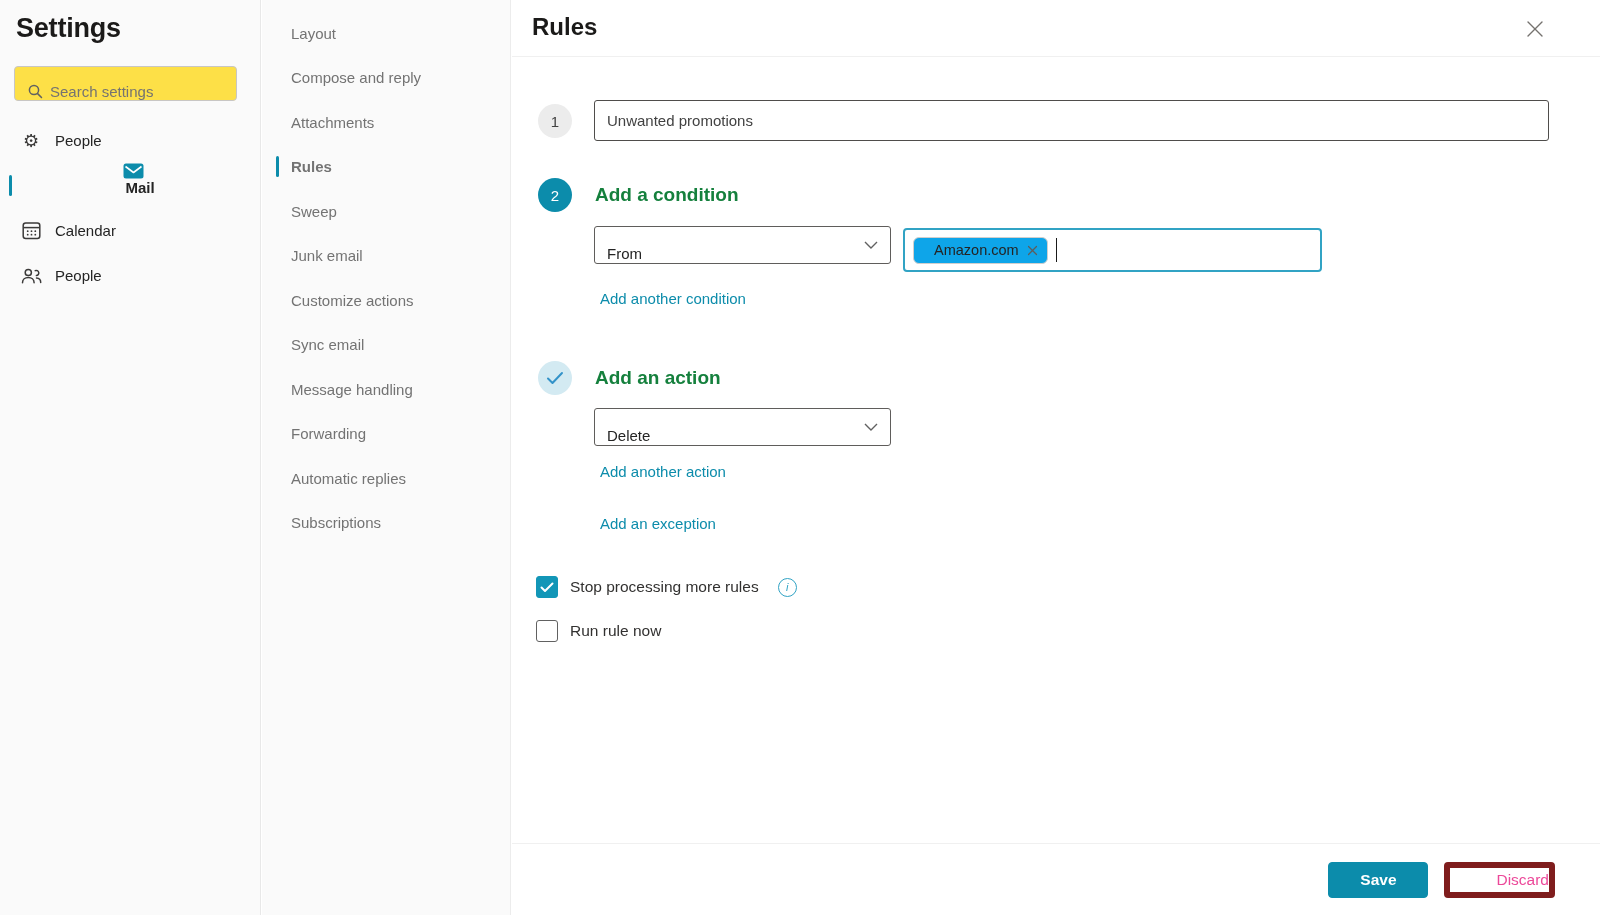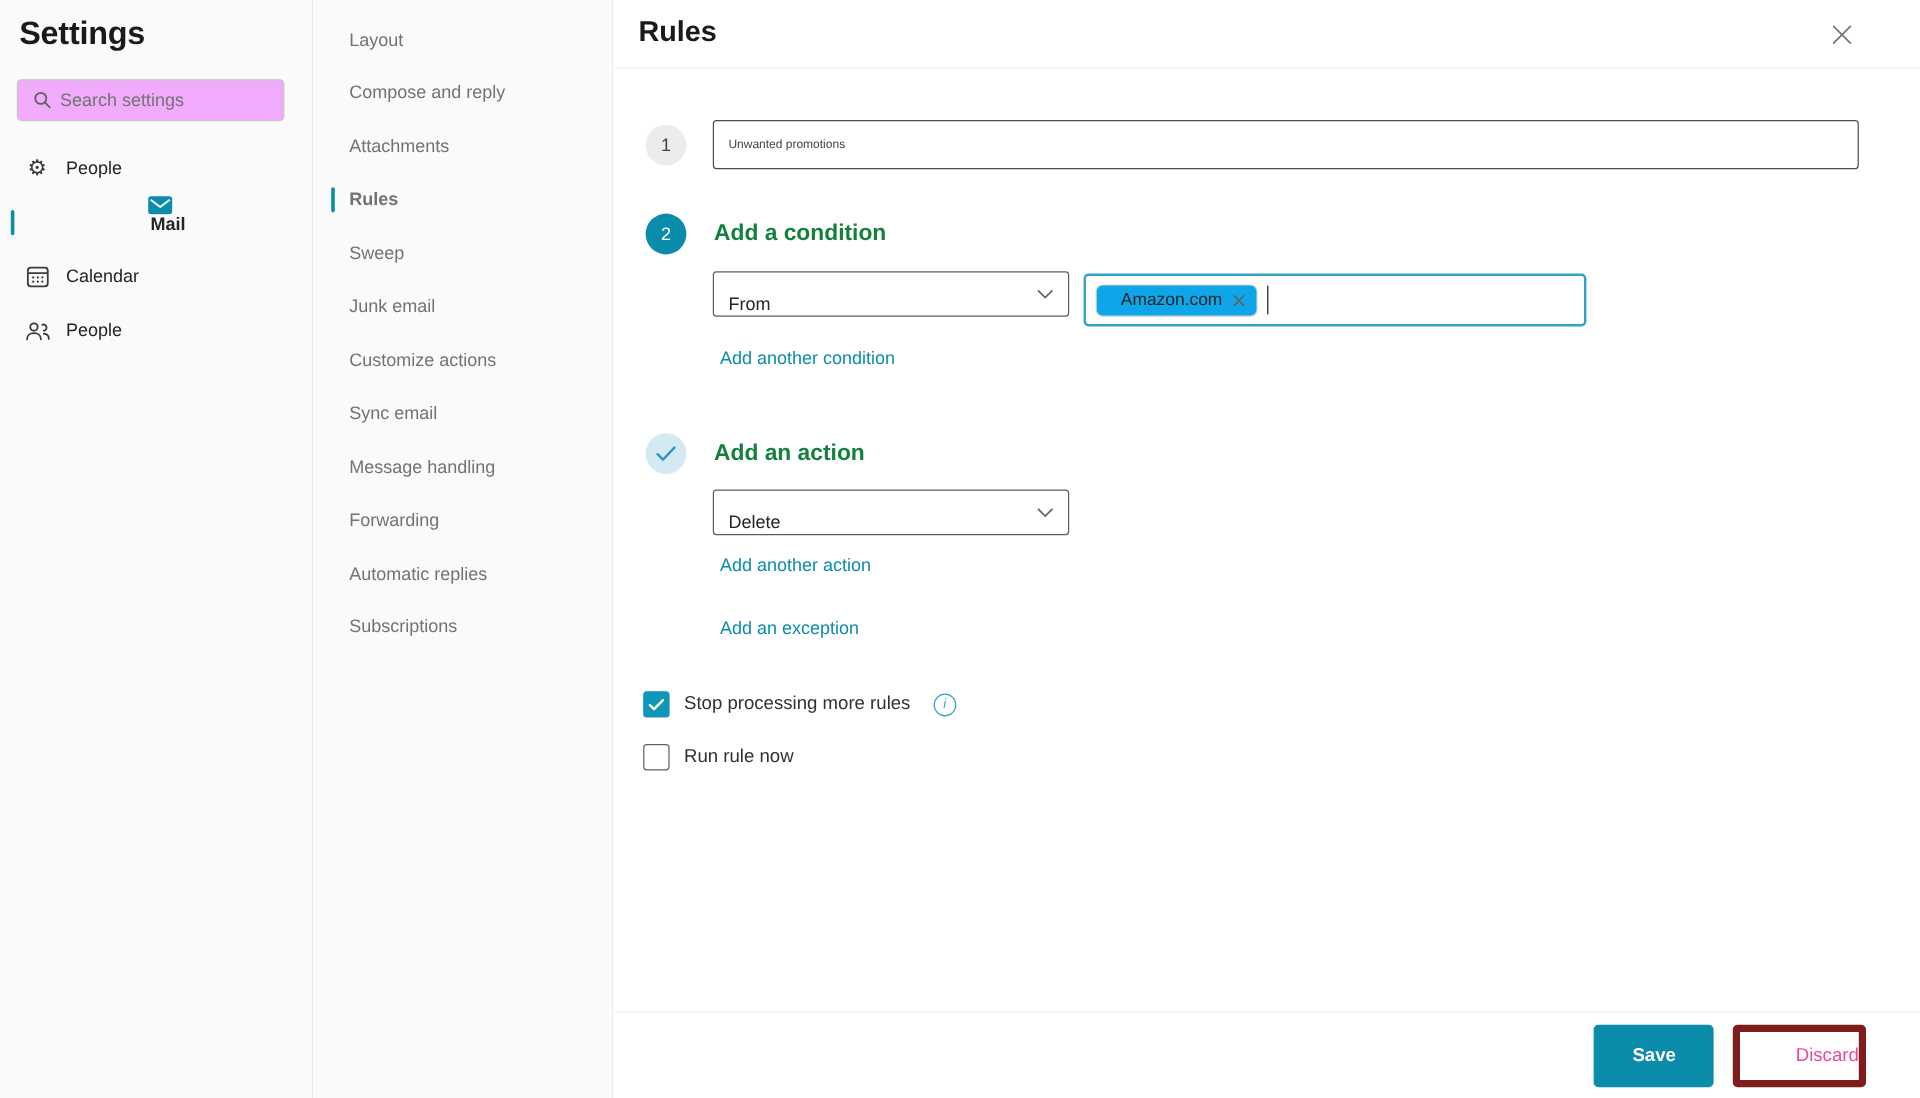--- a/index.html
+++ b/index.html
@@ -16,22 +16,22 @@
   .sidebar {
     position: absolute; left: 0; top: 0; width: 261px; height: 915px;
     background: #fafafa; border-right: 1px solid #e8e8e8;
   }
   .settings-title {
     font-size: 27px; font-weight: 700; color: #1b1a19;
     margin: 13px 0 0 16px; letter-spacing: -0.2px;
   }
   .search-box {
     position: absolute; left: 14px; top: 66px; width: 223px; height: 35px;
-    background: #f0abfc; border: 1px solid #c8c6c4; border-radius: 4px;
-    display: flex; align-items: center; padding: 0 8px;
+    background: #fde047; border: 1px solid #c8c6c4; border-radius: 4px;
+    display: flex; align-items: flex-end; padding: 0 8px;
   }
   .search-box svg { flex: 0 0 auto; margin: 0 6px 0 4px; }
   .search-box input {
     border: none; outline: none; background: transparent;
     font-family: "Liberation Sans", sans-serif;
     font-size: 15px; color: #616161; width: 100%;
   }
   .search-box input::placeholder { color: #757371; opacity: 1; }
 
   .side-list { position: absolute; left: 0; top: 118px; width: 100%; }
@@ -80,21 +80,21 @@
   .circle-2 { left: 26px; top: 178px; background: #0c8cab; color: #ffffff; }
   .circle-3 { left: 26px; top: 361px; background: #d3eaf2; }
 
   .rule-name-field {
     position: absolute; left: 82px; top: 100px; width: 955px; height: 41px;
     border: 1px solid #4f4d4b; border-radius: 3px; background: #fff;
     display: flex; align-items: center; padding: 0 12px;
   }
   .rule-name-field input {
     width: 100%; border: none; outline: none; background: transparent;
-    font-family: "Liberation Sans", sans-serif; font-size: 10px; color: #424242;
+    font-family: "Liberation Sans", sans-serif; font-size: 15px; color: #424242;
   }
 
   .section-title { position: absolute; font-size: 19px; font-weight: 600; color: #15803d; }
   .cond-title { left: 83px; top: 184px; }
   .action-title { left: 83px; top: 367px; }
 
   .dropdown {
     position: absolute; width: 297px; height: 38px;
     border: 1px solid #5f5d5b; border-radius: 3px; background: #fff;
     display: flex; align-items: center; padding: 0 12px; cursor: pointer;
@@ -138,21 +138,21 @@
     font-size: 11px; font-style: normal;
   }
 
   .panel-footer {
     position: absolute; left: 0; bottom: 0; width: 100%; height: 72px;
     border-top: 1px solid #f0f0f0;
     display: flex; align-items: center; justify-content: flex-end;
     padding-right: 45px; gap: 16px;
   }
   .btn {
-    height: 52px; border-radius: 4px; font-size: 15.5px; cursor: pointer;
+    height: 36px; border-radius: 4px; font-size: 15.5px; cursor: pointer;
     display: flex; align-items: center; justify-content: center;
     font-family: "Liberation Sans", sans-serif;
   }
   .btn-save { min-width: 100px; background: #0c8cab; color: #ffffff; border: 1px solid #0c8cab; font-weight: 600; }
   .btn-discard { min-width: 88px; background: #ffffff; color: #ec4899; border: 6px solid #7f1d1d; padding-left: 46px; }
 </style>
 </head>
 <body>
 
 <div class="sidebar">

